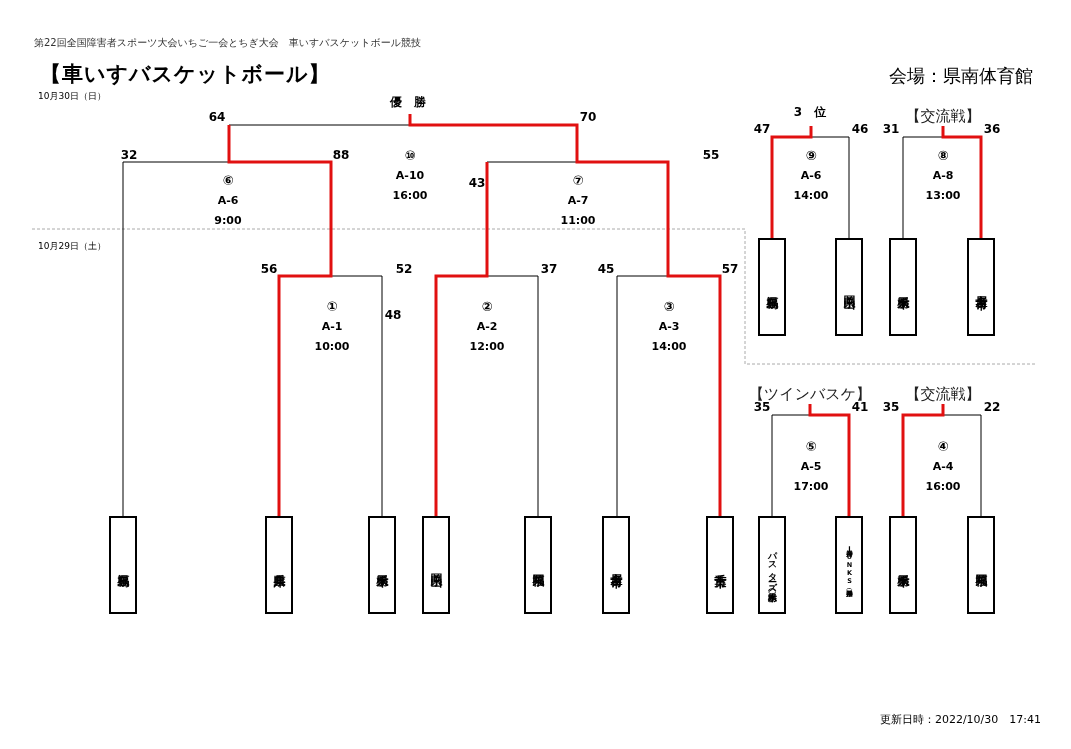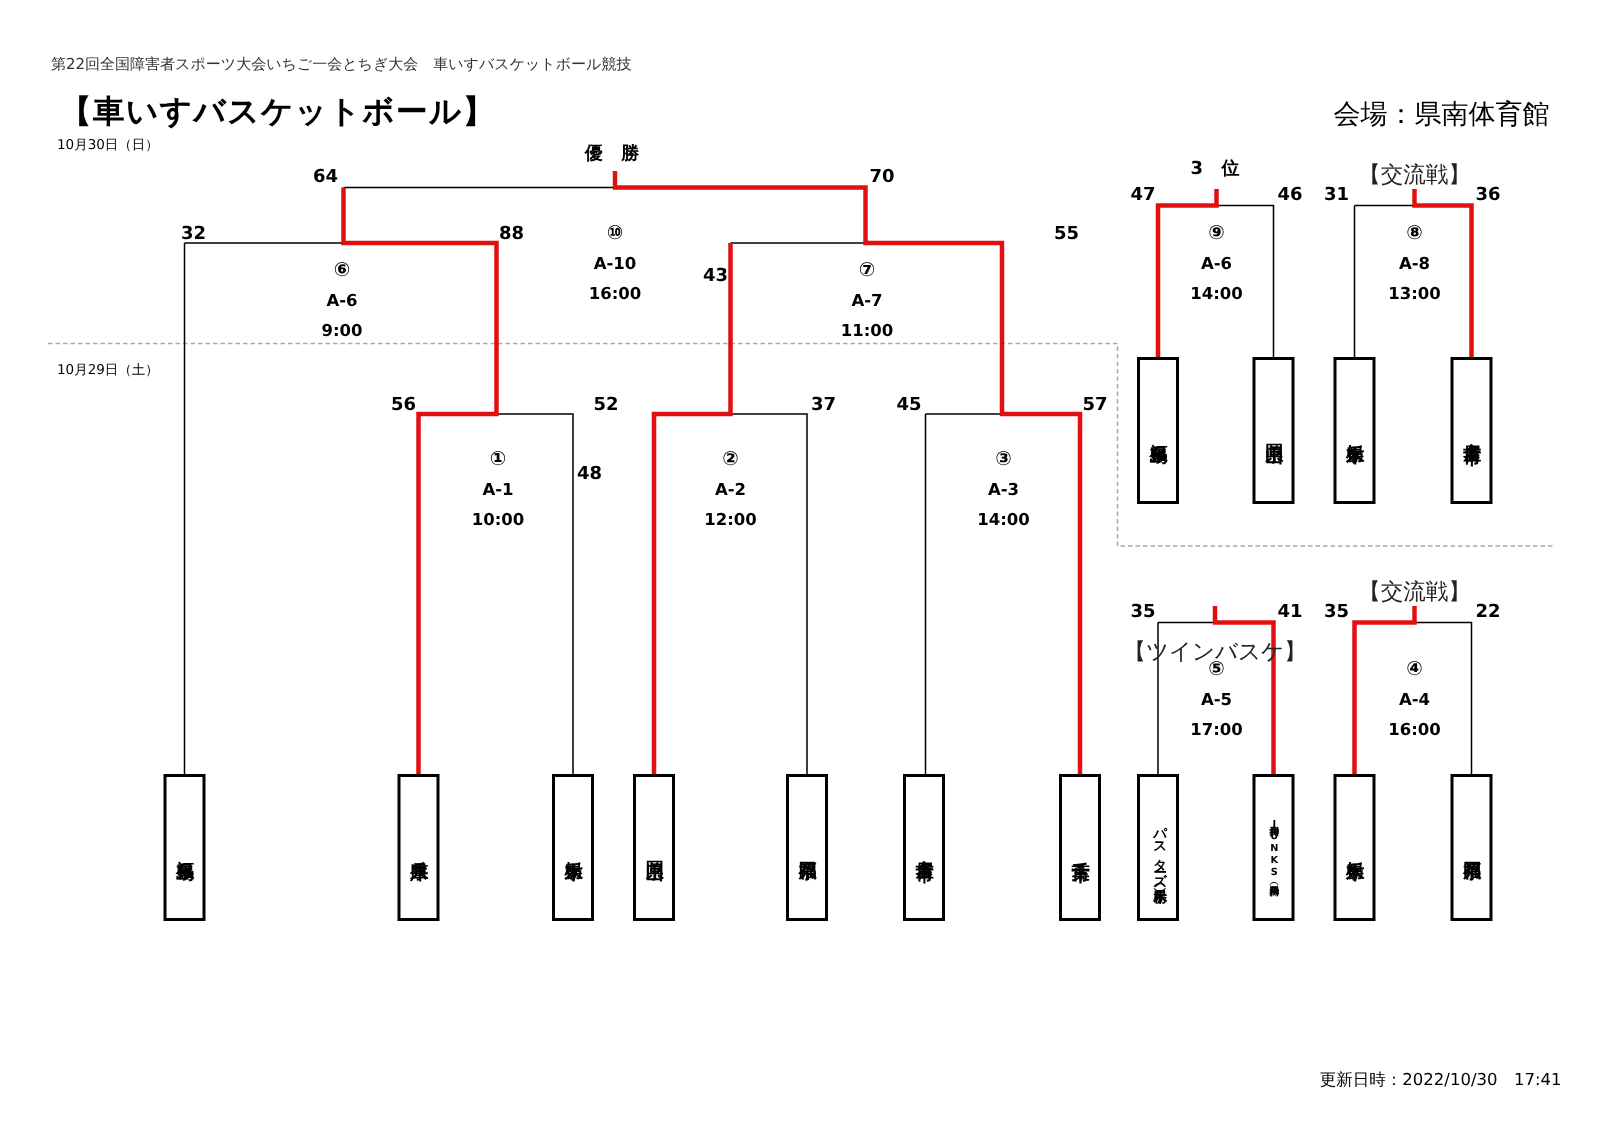--- a/index.html
+++ b/index.html
@@ -153,21 +153,21 @@
   <div>A-8</div>
   <div>13:00</div>
 </div>
 <div class="team" style="left:889px;top:238px;">
     <span>栃木県</span>
   </div>
 <div class="team" style="left:967px;top:238px;">
     <span>名古屋市</span>
   </div>
 
-<div class="tag" style="left:810px;top:385px;margin-top:40px;">【ツインバスケ】</div>
+<div class="tag" style="left:810px;top:385px;">【ツインバスケ】</div>
 <div class="score" style="left:762px;top:400px;">35</div>
 <div class="score" style="left:860px;top:400px;">41</div>
 <div class="minfo" style="left:811px;top:437px;">
   <div class="num">⑤</div>
   <div>A-5</div>
   <div>17:00</div>
 </div>
 <div class="team" style="left:758px;top:516px;">
     <span class="mid">パスターズ（栃木県）</span>
   </div>

